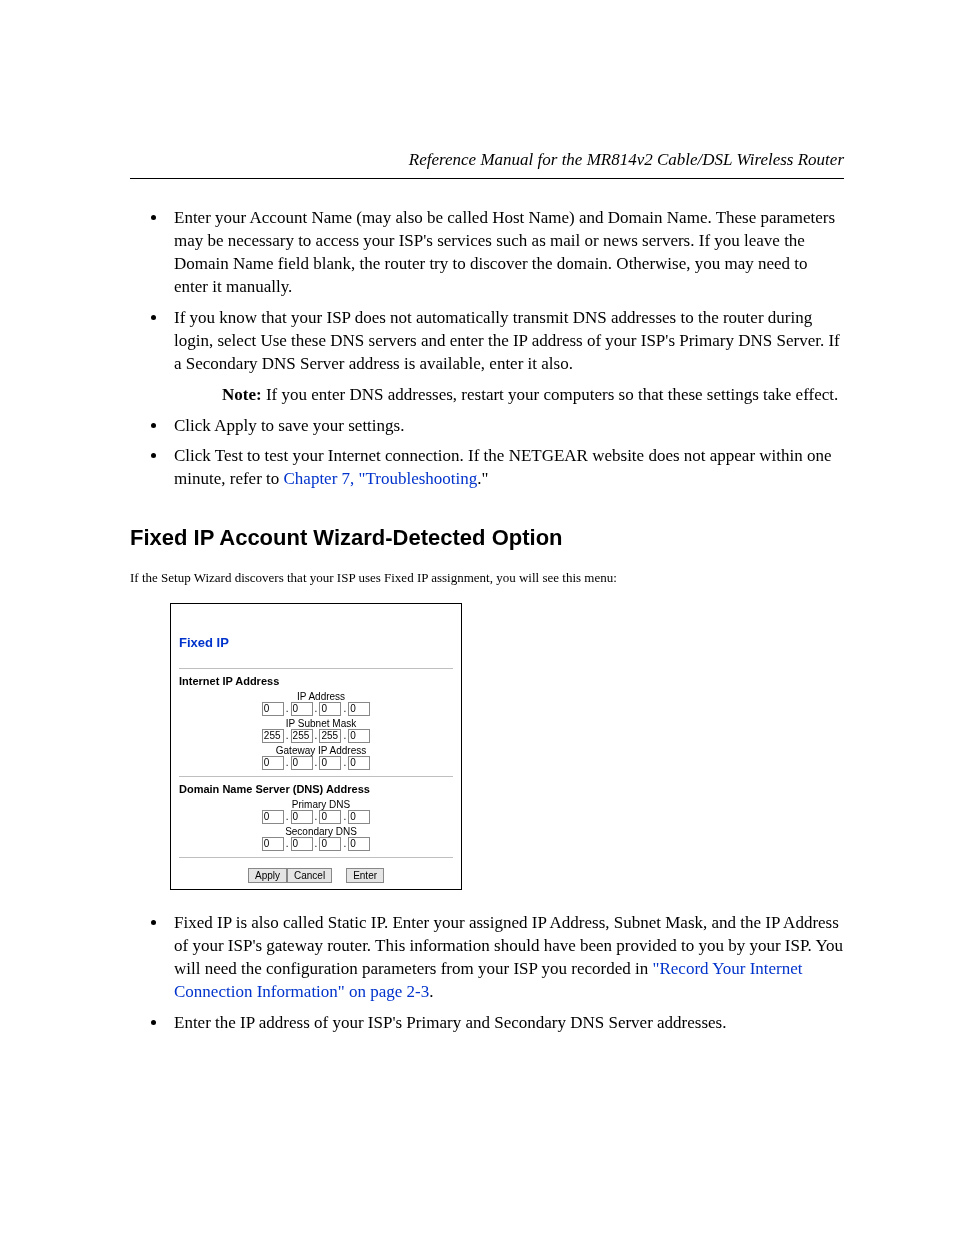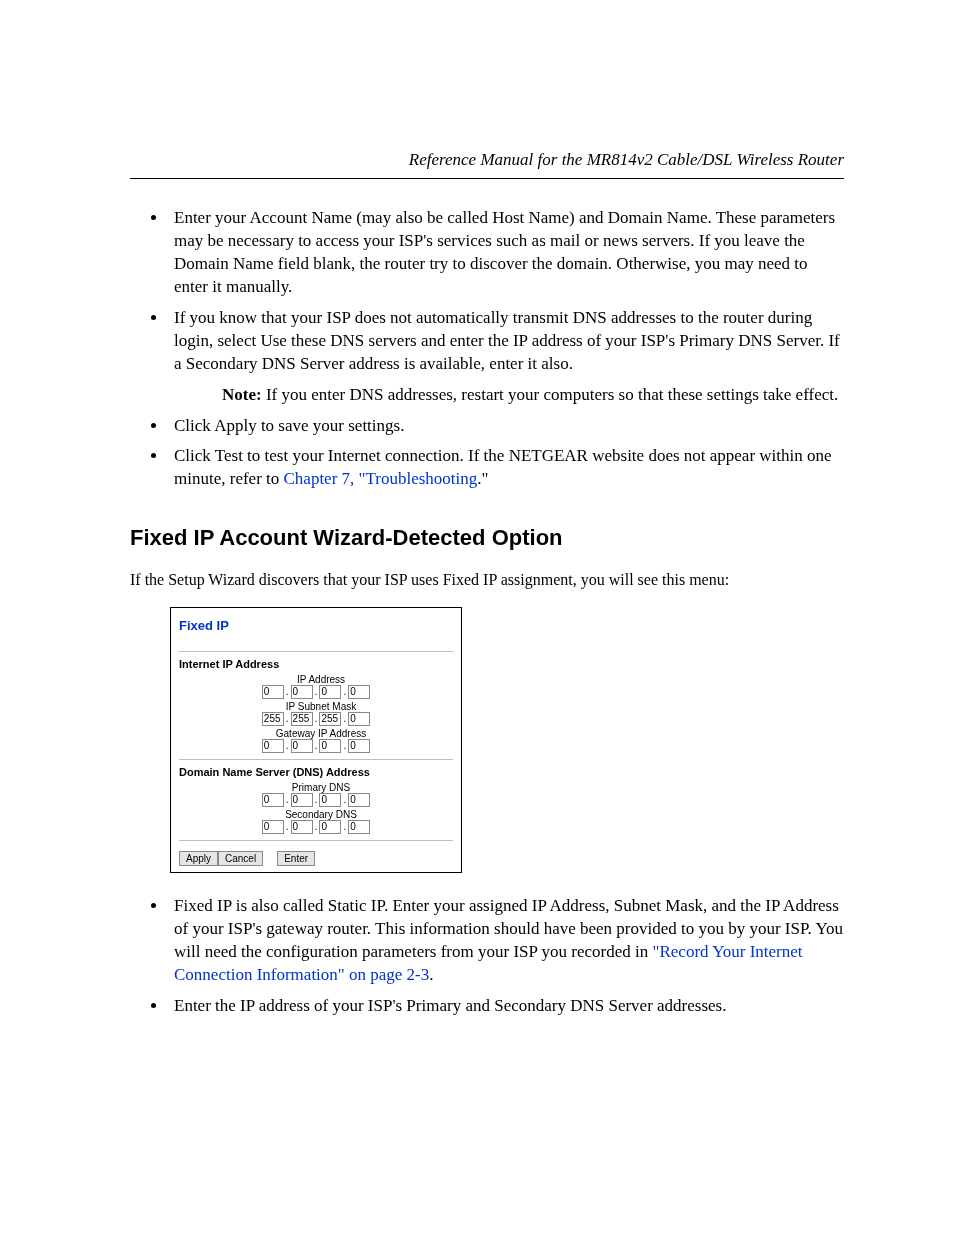--- a/index.html
+++ b/index.html
@@ -40,21 +40,21 @@
     margin-left: 48px;
   }
   .note-label { font-weight: bold; }
   h2.section {
     font-family: Arial, Helvetica, sans-serif;
     font-size: 22px;
     font-weight: bold;
     margin: 34px 0 18px 0;
   }
   p.body {
-    font-size: 16px;
+    font-size: 13px;
     line-height: 1.35;
     margin: 0 0 16px 0;
   }
   a.link { color: #0033cc; text-decoration: none; }
 
   
   .panel-wrap {
     margin: 12px 0 22px 40px;
   }
   .panel {
@@ -63,20 +63,21 @@
     width: 292px;
     background: #fff;
     padding: 10px 8px 6px 8px;
     box-sizing: border-box;
   }
   .panel-title {
     color: #0033cc;
     font-weight: bold;
     font-size: 13px;
     margin-bottom: 18px;
+    margin-top: 21px;
   }
   .grp-head {
     font-weight: bold;
     font-size: 11px;
     border-top: 1px solid #bfbfbf;
     padding-top: 6px;
     margin-top: 4px;
     margin-bottom: 4px;
   }
   hr.sep {
@@ -108,20 +109,21 @@
     box-sizing: border-box;
     line-height: 12px;
     background: #fff;
   }
   .dot { font-size: 10px; }
   .btn-row {
     text-align: center;
     margin-top: 6px;
     padding-top: 4px;
     display: flex;
+    justify-content: center;
   }
   .btn-row .spacer { width: 14px; }
   button.fx {
     font-family: Arial, Helvetica, sans-serif;
     font-size: 10px;
     padding: 1px 6px;
     background: #e5e5e5;
     border: 1px solid #888;
     border-radius: 0;
   }

